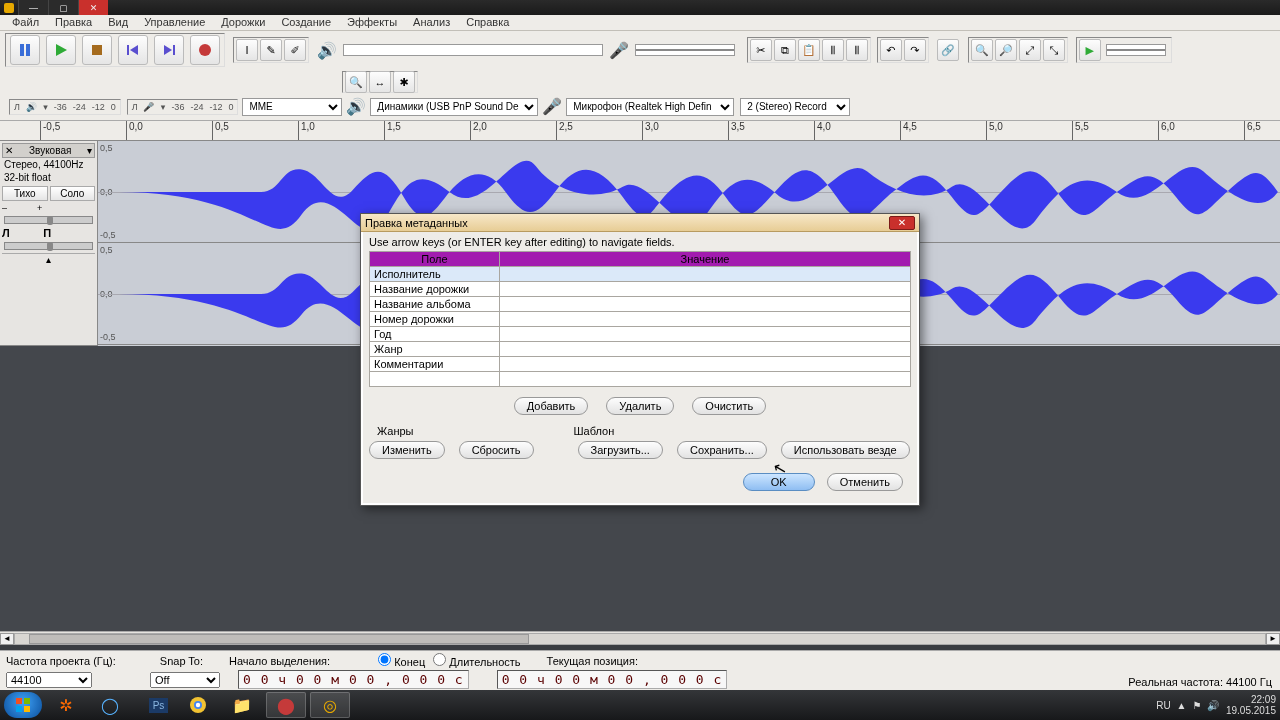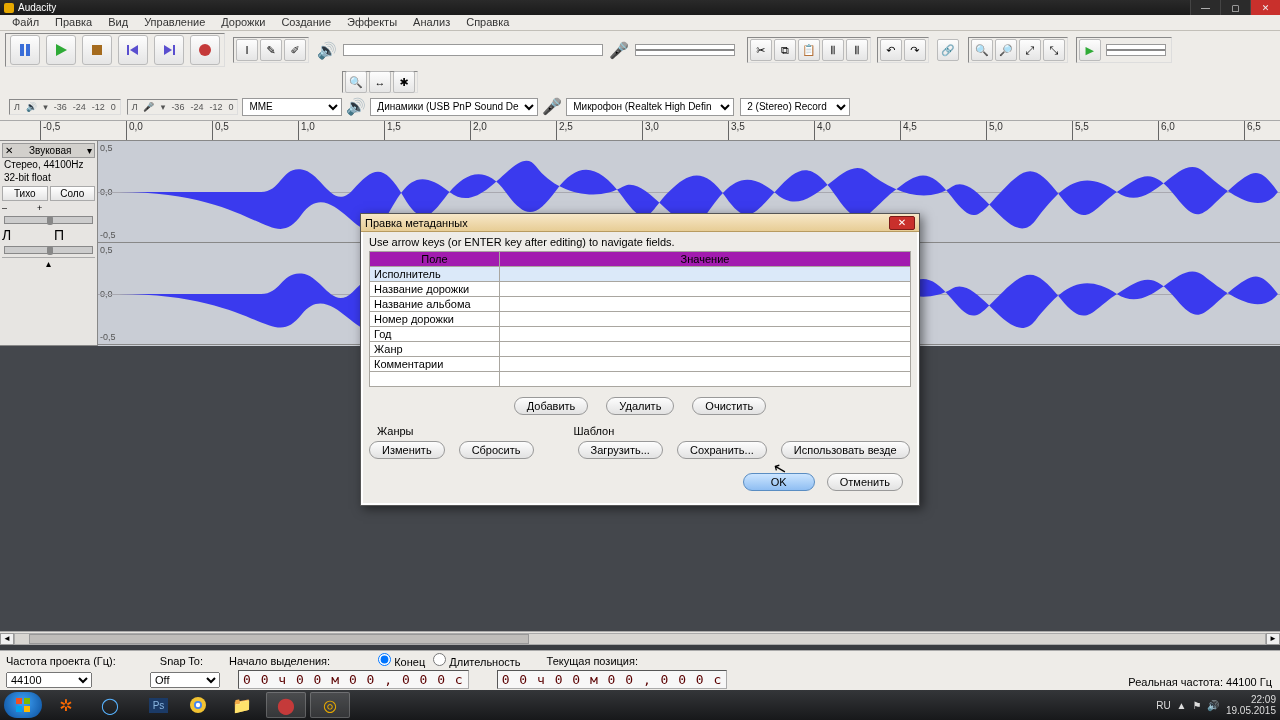--- a/index.html
+++ b/index.html
@@ -95,21 +95,20 @@
 .taskbar .tray .clock { text-align:right; line-height:11px;}
 
 
 .cursor { position:absolute; left:773px; top:459px; font-size:16px; color:#000; pointer-events:none; transform:rotate(-15deg);}
 </style>
 </head>
 <body>
 
 <div class="titlebar">
   <div class="app-icon"></div>
-  <div class="title">Audacity</div>
   <div class="win-btns">
     <div class="win-btn">—</div>
     <div class="win-btn">▢</div>
     <div class="win-btn close">✕</div>
   </div>
 </div>
 
 <div class="menubar">
   <div class="menu-item">Файл</div>
   <div class="menu-item">Правка</div>
@@ -252,21 +251,21 @@
         <span>▾</span>
       </div>
     <div class="tinfo">Стерео, 44100Hz</div>
     <div class="tinfo">32-bit float</div>
     <div class="tbtns">
       <div class="tbtn">Тихо</div>
       <div class="tbtn">Соло</div>
     </div>
     <div style="font-size:9px;">‒&nbsp;&nbsp;&nbsp;&nbsp;&nbsp;&nbsp;&nbsp;&nbsp;&nbsp;&nbsp;&nbsp;&nbsp;+</div>
     <div class="sl"></div>
-    <div style="font-size:14px;">Л&nbsp;&nbsp;&nbsp;&nbsp;&nbsp;&nbsp;&nbsp;&nbsp;&nbsp;&nbsp;&nbsp;П</div>
+    <div style="font-size:11px;font-weight:bold;">Л&nbsp;&nbsp;&nbsp;&nbsp;&nbsp;&nbsp;&nbsp;&nbsp;&nbsp;&nbsp;&nbsp;П</div>
     <div class="sl"></div>
     <div class="collapse">▴</div>
   </div>
   <div class="wavecanvas">
     <div class="channel">
       <div class="axis">
           <span style="top:2px">0,5</span>
           <span style="top:46px">0,0</span>
           <span style="bottom:2px">-0,5</span>
         </div>

